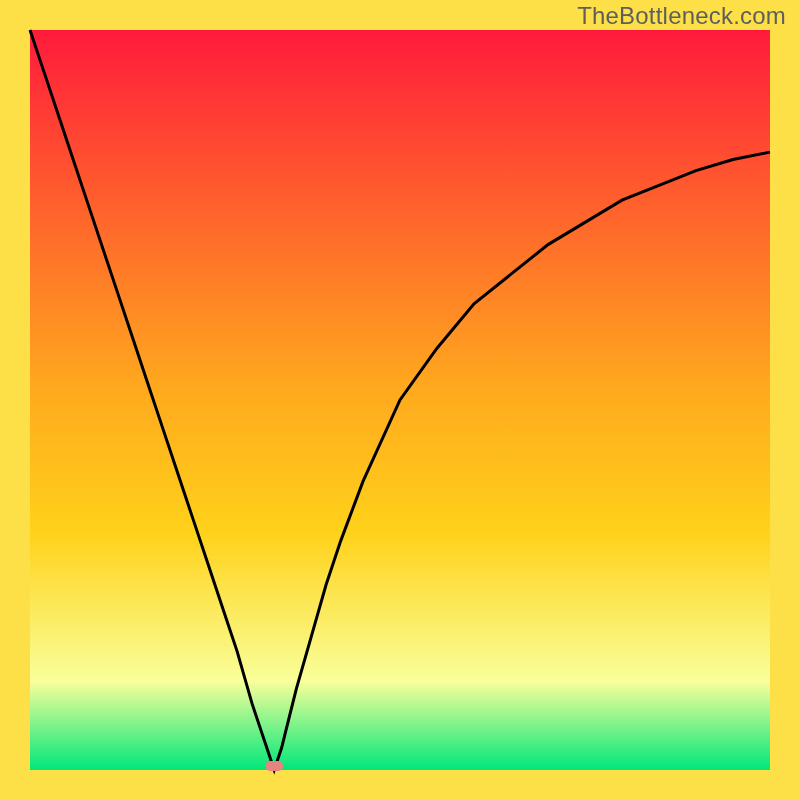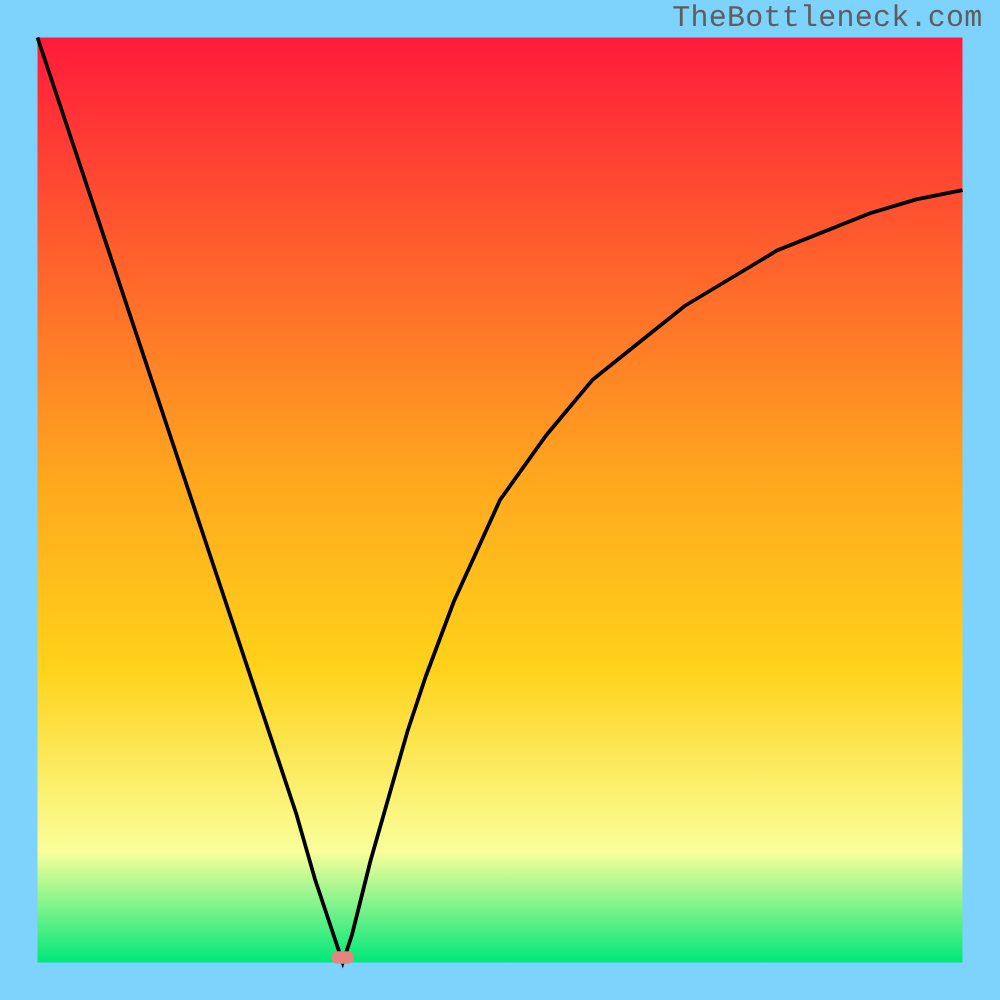--- a/index.html
+++ b/index.html
@@ -7,22 +7,21 @@
     padding: 0;
     width: 800px;
     height: 800px;
     background: #ffffff;
     font-family: Arial, Helvetica, sans-serif;
   }
   .chart-wrap {
     position: relative;
     width: 800px;
     height: 800px;
-    background: #7dd3fc;
-    font-family: Liberation Mono, monospace;
+    background: #fde047;
   }
   .watermark {
     position: absolute;
     top: 2px;
     right: 14px;
     color: #5e5e5e;
     font-size: 24px;
     font-weight: 400;
     z-index: 10;
     letter-spacing: 0.2px;

